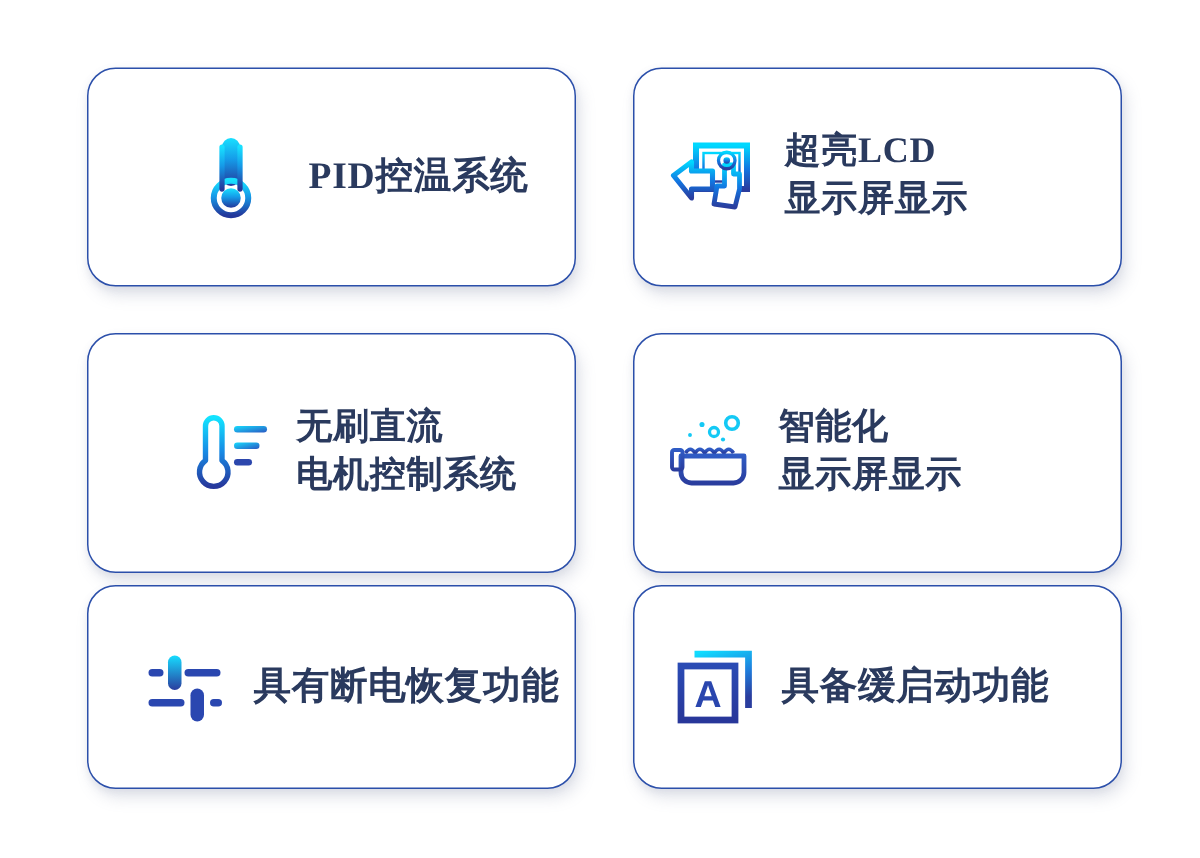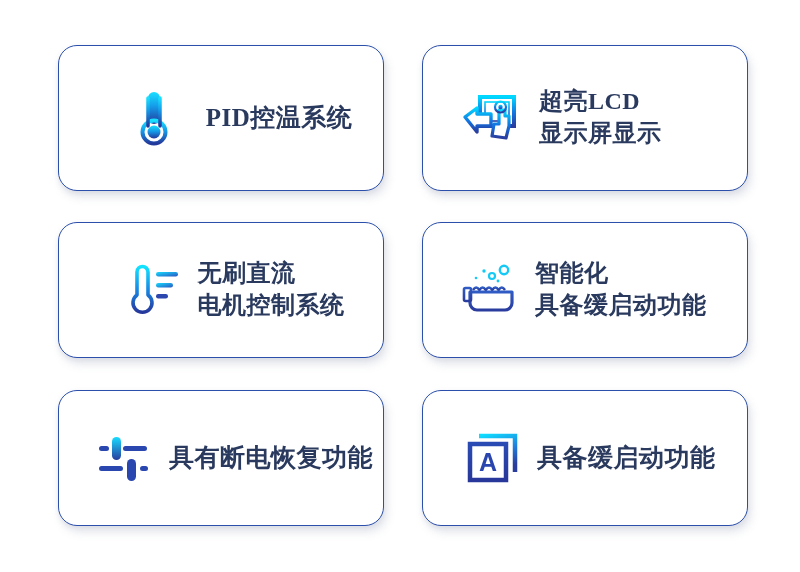--- a/index.html
+++ b/index.html
@@ -20,23 +20,23 @@
     border:1px solid #2b4faa;
     border-radius:19px;
     box-sizing:border-box;
     display:flex;
     align-items:center;
     box-shadow:3px 6px 10px rgba(120,130,160,.20),
                0 2px 5px rgba(130,140,170,.13);
   }
   
   .col-l{left:58px;width:326px;justify-content:center;}
-  .col-r{left:422px;width:326px;padding-left:16px;}
+  .col-r{left:422px;width:326px;}
   .row-1{top:45px;height:146px;}
-  .row-2{top:222px;height:136px;}
+  .row-2{top:222px;height:160px;}
   .row-3{top:390px;height:136px;}
 
   .icon-wrap{
     flex:0 0 auto;
     width:60px;height:60px;
     margin-left:26px;
     display:flex;align-items:center;justify-content:center;
   }
   .card-text{
     margin-left:14px;
@@ -163,21 +163,21 @@
         <line x1="8" y1="33.5" x2="50" y2="33.5" stroke="url(#g4)" stroke-width="2.6"></line>
 
         <rect x="2" y="26" width="7" height="13" rx="1.5" fill="none" stroke="url(#g4)" stroke-width="2.6"></rect>
 
         <line x1="13" y1="48" x2="13" y2="53" stroke="url(#g4)" stroke-width="2.6"></line>
         <line x1="45" y1="48" x2="45" y2="53" stroke="url(#g4)" stroke-width="2.6"></line>
         <line x1="6" y1="53" x2="52" y2="53" stroke="url(#g4)" stroke-width="2.2"></line>
       </svg>
     </div>
     <div class="card-text two-line">智能化
-具备缓启动功能</div>
+显示屏显示</div>
   </div>
 
   <div class="card row-3 col-l">
     <div class="icon-wrap">
       <svg width="56" height="48" viewBox="0 0 56 48">
         <defs>
           <linearGradient id="g5" x1="0" y1="0" x2="0" y2="1">
             <stop offset="0%" stop-color="#17dcff"></stop>
             <stop offset="100%" stop-color="#2a3d9e"></stop>
           </linearGradient>

